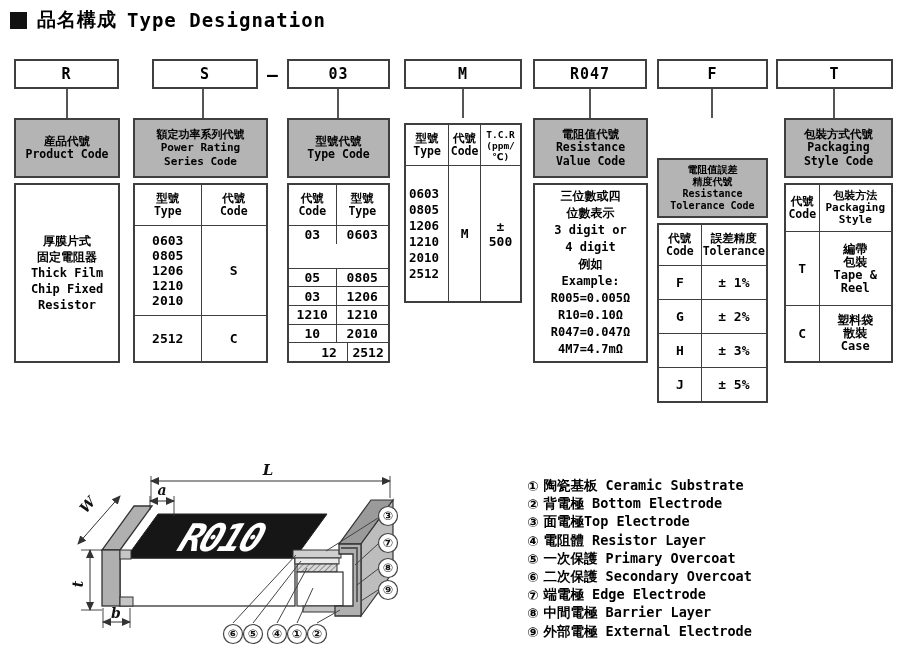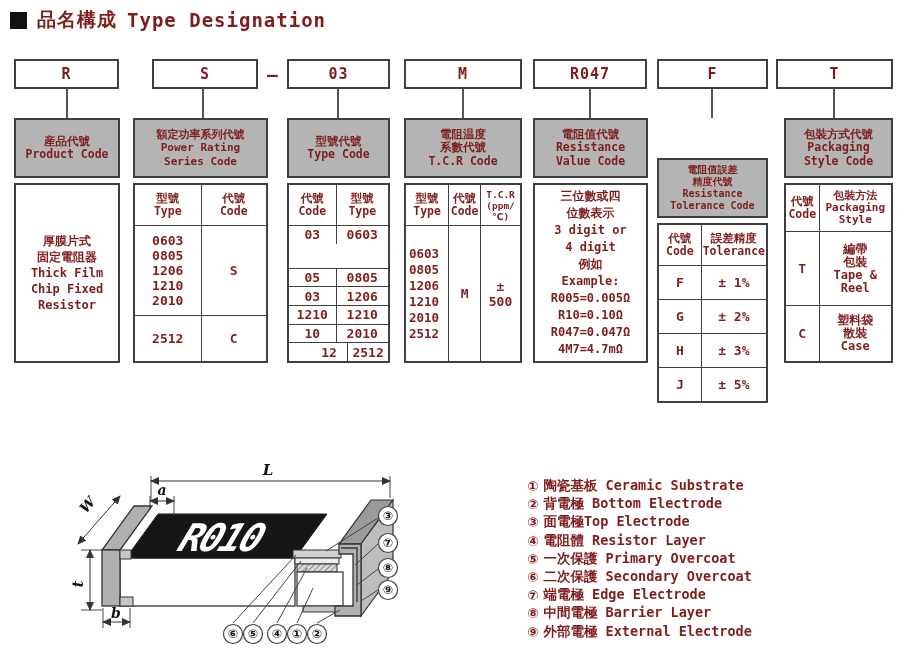--- a/index.html
+++ b/index.html
@@ -1,20 +1,20 @@
 <!DOCTYPE html>
 <html><head>
 <meta charset="utf-8">
 <style>
   * { margin:0; padding:0; box-sizing:border-box; }
   html,body { background:#e8e8e8; }
   #page {
     position:relative; width:900px; height:654px; background:#ffffff;
     font-family:"DejaVu Sans Mono","DejaVu Sans",monospace;
-    color:#7f1d1d; overflow:hidden;
+    color:#000000; overflow:hidden;
   }
   .sec-title { position:absolute; display:flex; align-items:center; gap:10px;
     font-weight:bold; font-size:19px; letter-spacing:1px; }
   .sq { width:17px; height:17px; background:#111; display:inline-block; }
 
   .codebox { position:absolute; top:59px; height:30px; border:2px solid #3f3f3f;
     background:#fff; display:flex; align-items:center; justify-content:center;
     font-weight:bold; font-size:15px; letter-spacing:1px; }
   .dash { position:absolute; top:59px; height:30px; display:flex; align-items:center;
     justify-content:center; font-weight:bold; font-size:18px; }
@@ -145,23 +145,20 @@
         <div class="cell bl" style="width:53%;">2010</div>
       </div>
       <div class="trow bt" style="flex:1;padding-left:22px;">
         <div class="cell" style="width:47%;">12</div>
         <div class="cell bl" style="width:53%;">2512</div>
       </div>
     </div>
   </div>
 
   <div class="col" style="left:404px; width:118px;">
-    <div class="hdr">電阻温度
-系數代號
-T.C.R Code</div>
     <div class="tbl">
       <div class="trow" style="height:40px;">
         <div class="cell sub pre" style="width:37%;">型號
 Type</div>
         <div class="cell sub pre bl" style="width:28%;">代號
 Code</div>
         <div class="cell sub pre bl" style="width:35%; font-size:9.5px; line-height:11px;">T.C.R
 (ppm/℃)</div>
       </div>
       <div class="trow bt" style="flex:1;">

